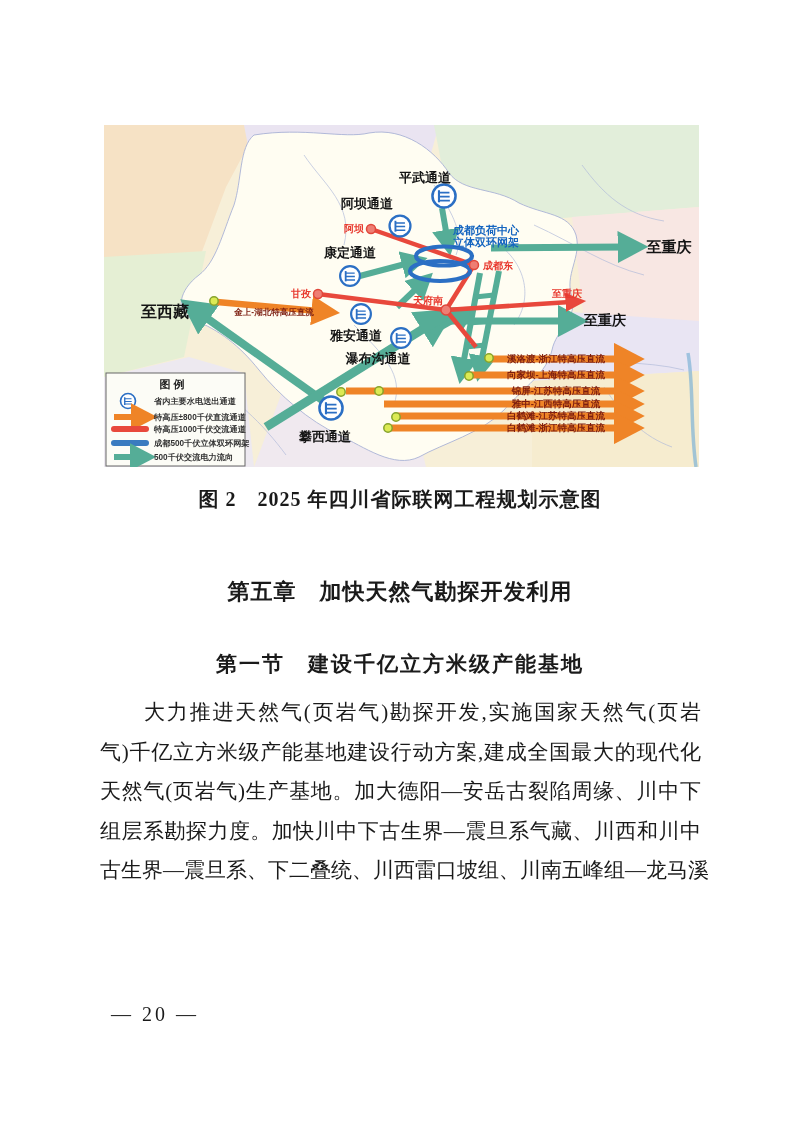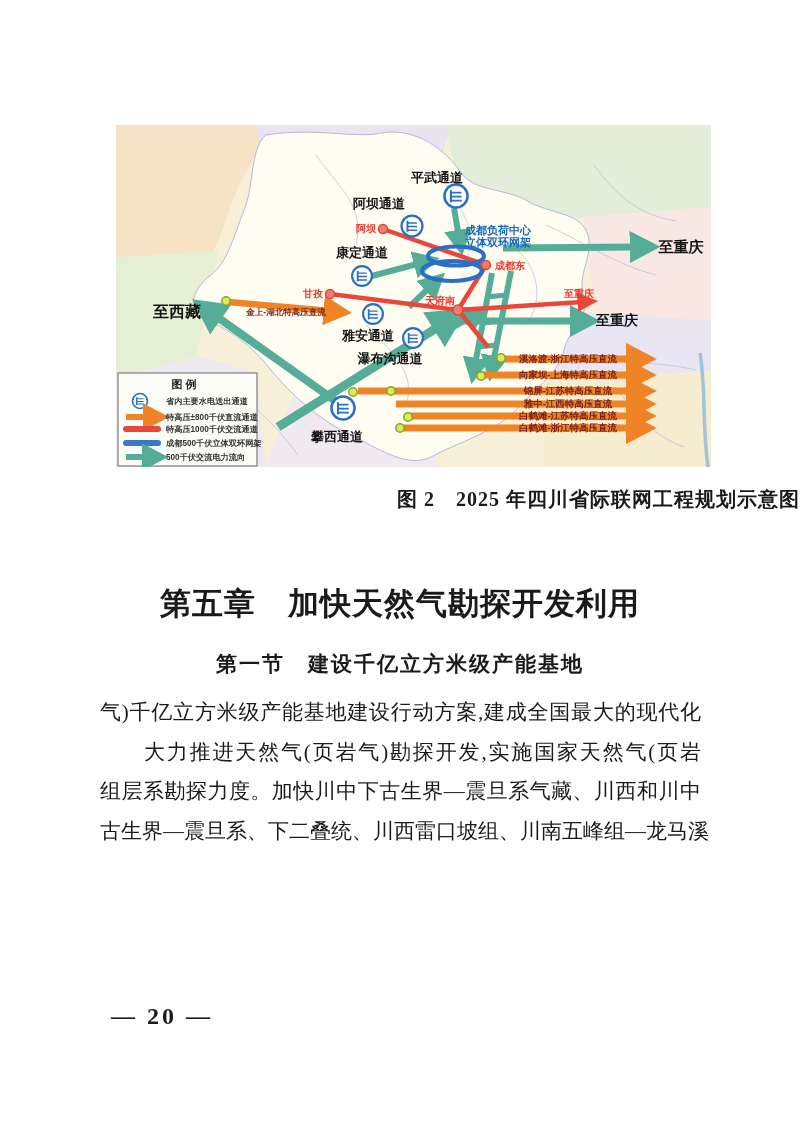--- a/index.html
+++ b/index.html
@@ -1,32 +1,32 @@
 <!DOCTYPE html>
 <html><head>
 <meta charset="utf-8">
 <style>
   html,body{margin:0;padding:0;}
   body{width:800px;height:1131px;background:#ffffff;position:relative;
        font-family:"Liberation Serif",serif;color:#1a1a1a;overflow:hidden;}
   .page{position:absolute;inset:0;}
-  .map-wrap{position:absolute;left:116px;top:125px;width:595px;height:342px;}
+  .map-wrap{position:absolute;left:104px;top:125px;width:595px;height:342px;}
   .map-wrap svg{display:block;width:100%;height:100%;}
-  .fig-caption{position:absolute;left:0;top:486px;width:800px;text-align:right;
+  .fig-caption{position:absolute;left:0;top:486px;width:800px;text-align:center;
        font-size:20px;font-weight:bold;letter-spacing:1px;}
   .chapter{position:absolute;left:0;top:562px;width:800px;text-align:center;
-       font-family:"Liberation Sans",sans-serif;font-size:31px;font-weight:bold;letter-spacing:1px;}
+       font-family:"Liberation Sans",sans-serif;font-size:22px;font-weight:bold;letter-spacing:1px;}
   .section{position:absolute;left:0;top:633px;width:800px;text-align:center;
        font-size:21px;font-weight:600;letter-spacing:2px;}
   .body-block{position:absolute;left:100px;top:693px;width:601px;}
   .body-line{font-size:21px;line-height:39.6px;white-space:nowrap;
        text-align:justify;text-align-last:justify;text-justify:inter-ideograph;}
   .body-line.first{text-indent:44px;}
   .body-line.last{text-align-last:left;letter-spacing:1.5px;}
-  .page-number{position:absolute;left:111px;top:1003px;font-size:24px;letter-spacing:3px;font-weight:bold;}
+  .page-number{position:absolute;left:111px;top:1003px;font-size:20px;letter-spacing:3px;}
   text{font-family:"Liberation Sans",sans-serif;}
   .lbl-black{font-weight:bold;fill:#141414;}
   .lbl-red{font-weight:bold;fill:#e8392e;}
   .lbl-blue{font-weight:bold;fill:#1565c0;}
   .lbl-maroon{font-weight:bold;fill:#7c1d10;}
   .lbl-legend{fill:#333;font-weight:600;}
 </style>
 </head>
 <body>
 
@@ -195,20 +195,21 @@
         </g>
       </svg>
     </div>
     <figcaption class="fig-caption">图 2　2025 年四川省际联网工程规划示意图</figcaption>
   </figure>
 
   <h1 class="chapter">第五章　加快天然气勘探开发利用</h1>
   <h2 class="section">第一节　建设千亿立方米级产能基地</h2>
 
   <div class="body-block">
+    <div class="body-line first">大力推进天然气(页岩气)勘探开发,实施国家天然气(页岩</div>
     <div class="body-line">气)千亿立方米级产能基地建设行动方案,建成全国最大的现代化</div>
-    <div class="body-line first">大力推进天然气(页岩气)勘探开发,实施国家天然气(页岩</div>
+    <div class="body-line">天然气(页岩气)生产基地。加大德阳—安岳古裂陷周缘、川中下</div>
     <div class="body-line">组层系勘探力度。加快川中下古生界—震旦系气藏、川西和川中</div>
     <div class="body-line">古生界—震旦系、下二叠统、川西雷口坡组、川南五峰组—龙马溪</div>
   </div>
 
   <div class="page-number">— 20 —</div>
 </div>
 
 </body></html>

